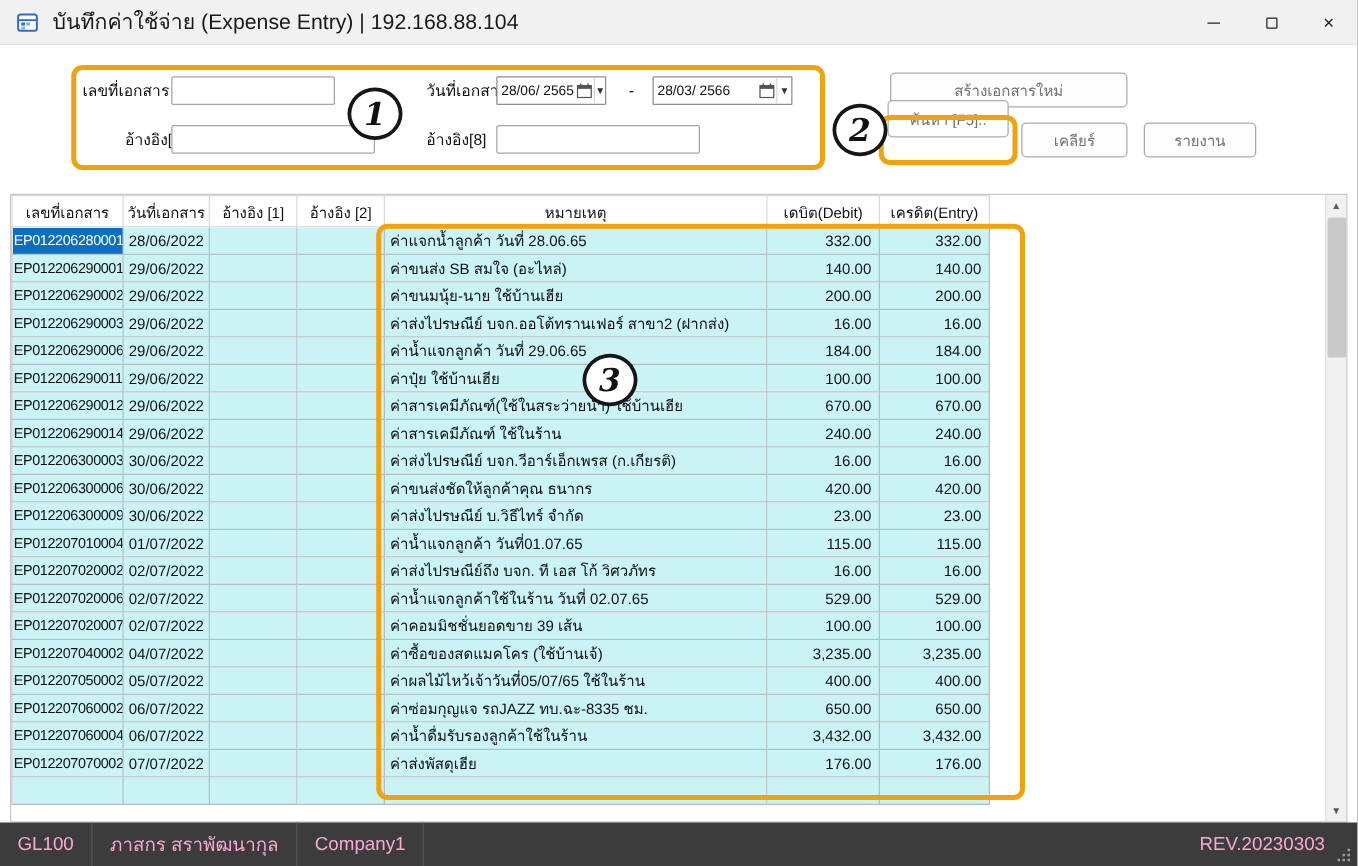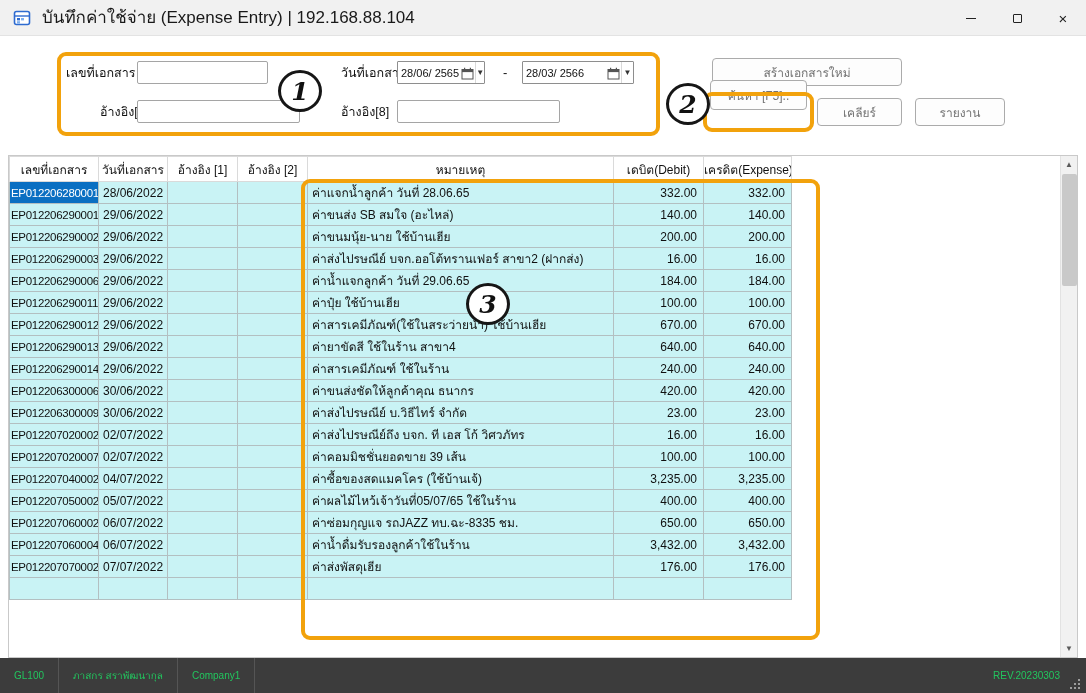--- a/index.html
+++ b/index.html
@@ -46,21 +46,21 @@
   td.col-doc{font-size:11.5px;letter-spacing:-0.3px;padding:0 1px;text-align:right;}
   td.col-num{text-align:right;padding-right:6px;}
   td.selected{background:var(--sel-bg);color:#fff;}
   
   .vscroll{position:absolute;right:0;top:0;width:17px;height:100%;background:#f1f1f1;border-left:1px solid #e2e2e2;}
   .vs-arrow{position:absolute;left:0;width:100%;height:17px;font-size:8px;color:#5a5a5a;text-align:center;line-height:17px;}
   .vs-up{top:0;}
   .vs-down{bottom:0;}
   .vs-thumb{position:absolute;left:1px;top:18px;width:15px;height:112px;background:#c9c9c9;border-radius:2px;}
   
-  .statusbar{position:absolute;left:0;top:658px;width:100%;height:35px;background:#3c3c3c;color:#22c55e;display:flex;align-items:center;font-size:10px;}
+  .statusbar{position:absolute;left:0;top:658px;width:100%;height:35px;background:#3c3c3c;color:#f9a8d4;display:flex;align-items:center;font-size:15px;}
   .sb-item{padding:0 14px;white-space:nowrap;}
   .sb-sep{width:1px;height:100%;background:#555;}
   .sb-right{margin-left:auto;padding-right:26px;}
   .grip{position:absolute;right:4px;bottom:4px;width:12px;height:12px;}
   .grip::before{content:"";position:absolute;left:0;bottom:0;width:2px;height:2px;background:#9d9d9d;
     box-shadow:4px 0 #9d9d9d,8px 0 #9d9d9d,8px -4px #9d9d9d,4px -4px #9d9d9d,8px -8px #9d9d9d;}
 </style>
 </head>
 <body>
 
@@ -148,21 +148,21 @@
           <col style="width:88px">
       </colgroup>
       <thead>
           <tr id="header-row">
             <th>เลขที่เอกสาร</th>
             <th>วันที่เอกสาร</th>
             <th>อ้างอิง [1]</th>
             <th>อ้างอิง [2]</th>
             <th>หมายเหตุ</th>
             <th>เดบิต(Debit)</th>
-            <th>เครดิต(Expense)</th>
+            <th>เครดิต(Entry)</th>
           </tr>
         </thead>
       <tbody id="table-body">
           <tr>
             <td class="col-doc selected">EP012206280001</td>
             <td class="col-date">28/06/2022</td>
             <td class="col-ref"></td>
             <td class="col-ref"></td>
             <td class="col-remark">ค่าแจกน้ำลูกค้า วันที่ 28.06.65</td>
             <td class="col-num">332.00</td>
@@ -216,63 +216,81 @@
           <tr>
             <td class="col-doc">EP012206290012</td>
             <td class="col-date">29/06/2022</td>
             <td class="col-ref"></td>
             <td class="col-ref"></td>
             <td class="col-remark">ค่าสารเคมีภัณฑ์(ใช้ในสระว่ายน้ำ) ใช้บ้านเฮีย</td>
             <td class="col-num">670.00</td>
             <td class="col-num">670.00</td>
           </tr>
           <tr>
-            <td class="col-doc">EP012206290013</td>
-            <td class="col-date">29/06/2022</td>
-            <td class="col-ref"></td>
-            <td class="col-ref"></td>
-            <td class="col-remark">ค่ายาขัดสี ใช้ในร้าน สาขา4</td>
-            <td class="col-num">640.00</td>
-            <td class="col-num">640.00</td>
-          </tr>
-          <tr>
             <td class="col-doc">EP012206290014</td>
             <td class="col-date">29/06/2022</td>
             <td class="col-ref"></td>
             <td class="col-ref"></td>
             <td class="col-remark">ค่าสารเคมีภัณฑ์ ใช้ในร้าน</td>
             <td class="col-num">240.00</td>
             <td class="col-num">240.00</td>
           </tr>
           <tr>
+            <td class="col-doc">EP012206300003</td>
+            <td class="col-date">30/06/2022</td>
+            <td class="col-ref"></td>
+            <td class="col-ref"></td>
+            <td class="col-remark">ค่าส่งไปรษณีย์ บจก.วีอาร์เอ็กเพรส (ก.เกียรติ)</td>
+            <td class="col-num">16.00</td>
+            <td class="col-num">16.00</td>
+          </tr>
+          <tr>
             <td class="col-doc">EP012206300006</td>
             <td class="col-date">30/06/2022</td>
             <td class="col-ref"></td>
             <td class="col-ref"></td>
             <td class="col-remark">ค่าขนส่งชัดให้ลูกค้าคุณ ธนากร</td>
             <td class="col-num">420.00</td>
             <td class="col-num">420.00</td>
           </tr>
           <tr>
             <td class="col-doc">EP012206300009</td>
             <td class="col-date">30/06/2022</td>
             <td class="col-ref"></td>
             <td class="col-ref"></td>
             <td class="col-remark">ค่าส่งไปรษณีย์ บ.วิธีไทร์ จำกัด</td>
             <td class="col-num">23.00</td>
             <td class="col-num">23.00</td>
           </tr>
           <tr>
+            <td class="col-doc">EP012207010004</td>
+            <td class="col-date">01/07/2022</td>
+            <td class="col-ref"></td>
+            <td class="col-ref"></td>
+            <td class="col-remark">ค่าน้ำแจกลูกค้า วันที่01.07.65</td>
+            <td class="col-num">115.00</td>
+            <td class="col-num">115.00</td>
+          </tr>
+          <tr>
             <td class="col-doc">EP012207020002</td>
             <td class="col-date">02/07/2022</td>
             <td class="col-ref"></td>
             <td class="col-ref"></td>
             <td class="col-remark">ค่าส่งไปรษณีย์ถึง บจก. ที เอส โก้ วิศวภัทร</td>
             <td class="col-num">16.00</td>
             <td class="col-num">16.00</td>
+          </tr>
+          <tr>
+            <td class="col-doc">EP012207020006</td>
+            <td class="col-date">02/07/2022</td>
+            <td class="col-ref"></td>
+            <td class="col-ref"></td>
+            <td class="col-remark">ค่าน้ำแจกลูกค้าใช้ในร้าน วันที่ 02.07.65</td>
+            <td class="col-num">529.00</td>
+            <td class="col-num">529.00</td>
           </tr>
           <tr>
             <td class="col-doc">EP012207020007</td>
             <td class="col-date">02/07/2022</td>
             <td class="col-ref"></td>
             <td class="col-ref"></td>
             <td class="col-remark">ค่าคอมมิชชั่นยอดขาย 39 เส้น</td>
             <td class="col-num">100.00</td>
             <td class="col-num">100.00</td>
           </tr>

